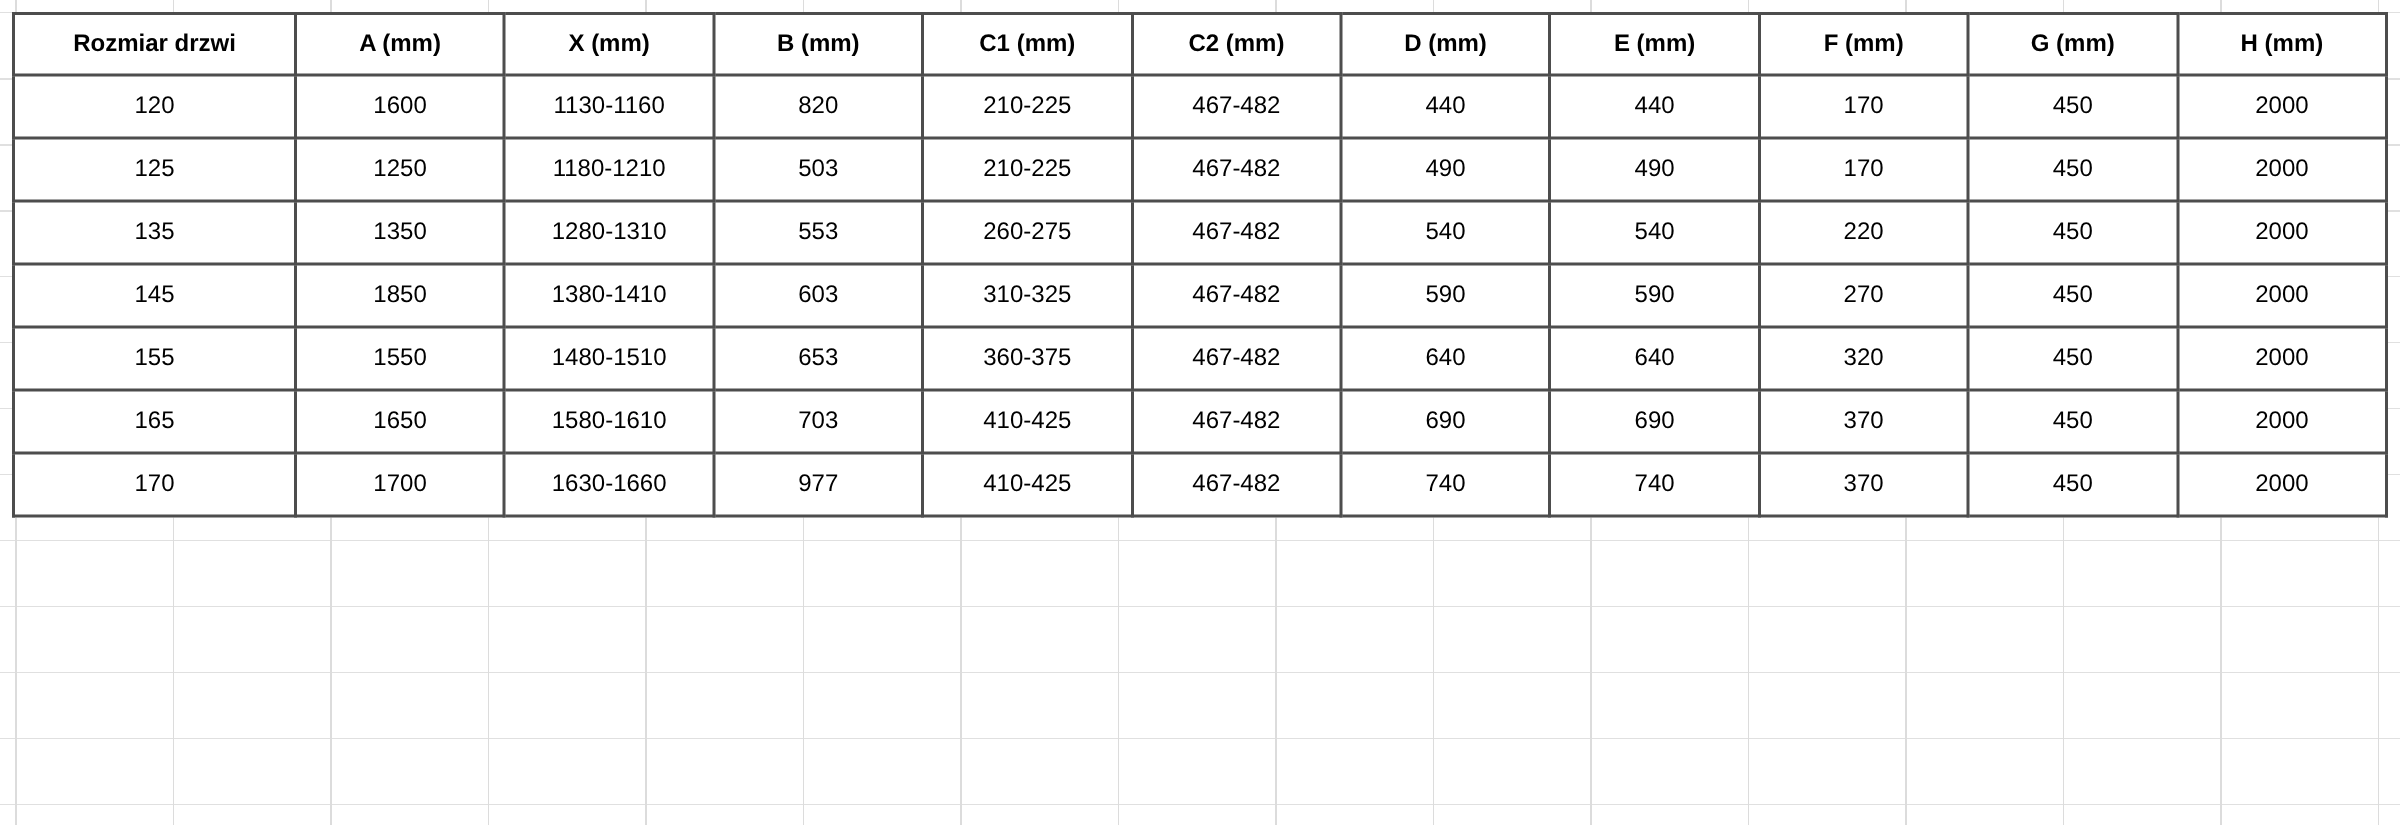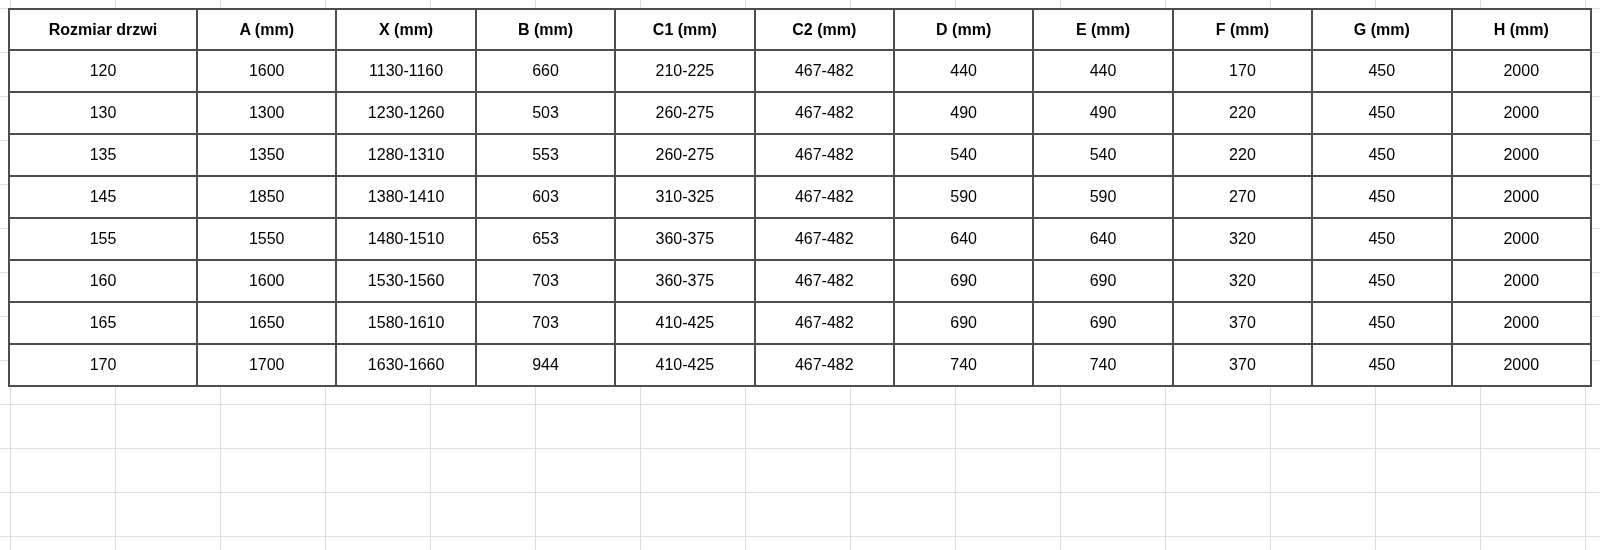--- a/index.html
+++ b/index.html
@@ -72,39 +72,39 @@
         <th>F (mm)</th>
         <th>G (mm)</th>
         <th>H (mm)</th>
       </tr>
   </thead>
   <tbody id="table-body">
       <tr>
         <td>120</td>
         <td>1600</td>
         <td>1130-1160</td>
-        <td>660</td>
+        <td>820</td>
         <td>210-225</td>
         <td>467-482</td>
         <td>440</td>
         <td>440</td>
         <td>170</td>
         <td>450</td>
         <td>2000</td>
       </tr>
       <tr>
-        <td>130</td>
-        <td>1300</td>
-        <td>1230-1260</td>
+        <td>125</td>
+        <td>1250</td>
+        <td>1180-1210</td>
         <td>503</td>
-        <td>260-275</td>
+        <td>210-225</td>
         <td>467-482</td>
         <td>490</td>
         <td>490</td>
-        <td>220</td>
+        <td>170</td>
         <td>450</td>
         <td>2000</td>
       </tr>
       <tr>
         <td>135</td>
         <td>1350</td>
         <td>1280-1310</td>
         <td>553</td>
         <td>260-275</td>
         <td>467-482</td>
@@ -134,50 +134,37 @@
         <td>653</td>
         <td>360-375</td>
         <td>467-482</td>
         <td>640</td>
         <td>640</td>
         <td>320</td>
         <td>450</td>
         <td>2000</td>
       </tr>
       <tr>
-        <td>160</td>
-        <td>1600</td>
-        <td>1530-1560</td>
-        <td>703</td>
-        <td>360-375</td>
-        <td>467-482</td>
-        <td>690</td>
-        <td>690</td>
-        <td>320</td>
-        <td>450</td>
-        <td>2000</td>
-      </tr>
-      <tr>
         <td>165</td>
         <td>1650</td>
         <td>1580-1610</td>
         <td>703</td>
         <td>410-425</td>
         <td>467-482</td>
         <td>690</td>
         <td>690</td>
         <td>370</td>
         <td>450</td>
         <td>2000</td>
       </tr>
       <tr>
         <td>170</td>
         <td>1700</td>
         <td>1630-1660</td>
-        <td>944</td>
+        <td>977</td>
         <td>410-425</td>
         <td>467-482</td>
         <td>740</td>
         <td>740</td>
         <td>370</td>
         <td>450</td>
         <td>2000</td>
       </tr>
     </tbody>
 </table>

